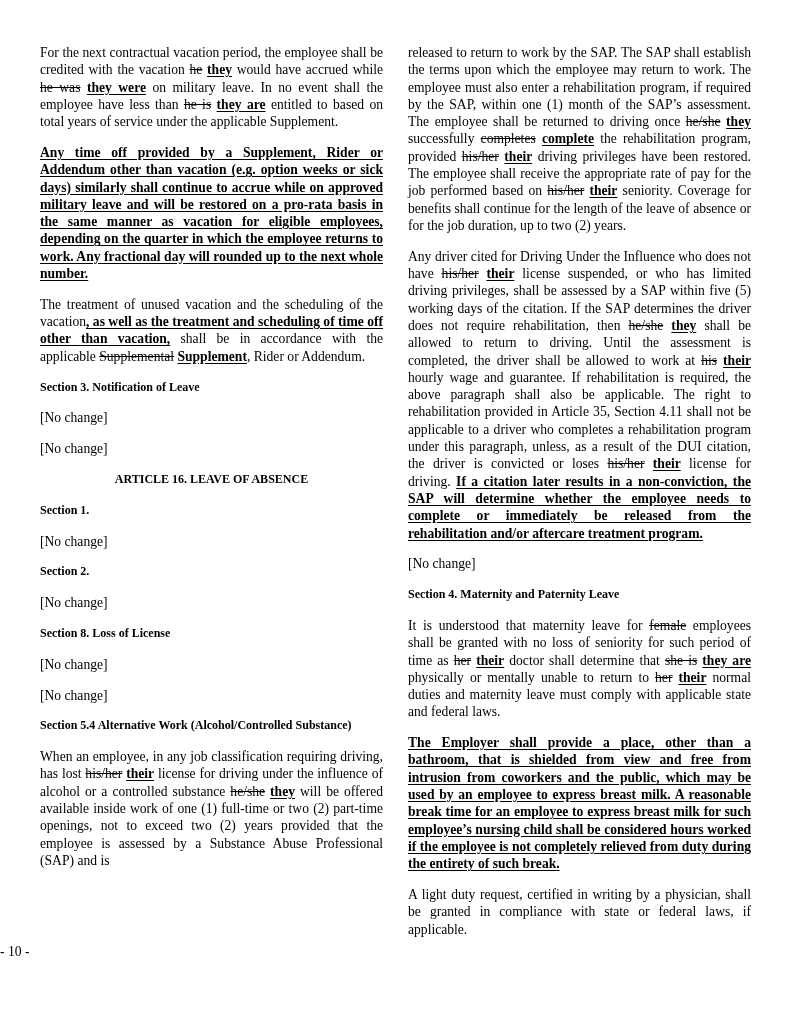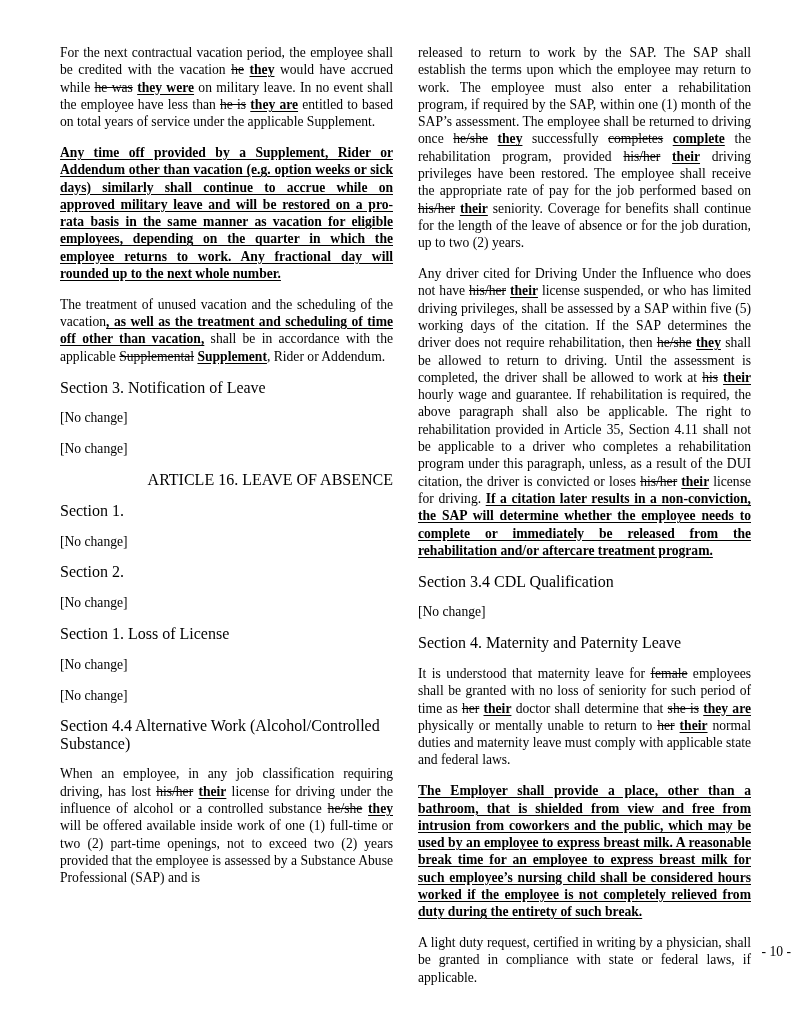--- a/index.html
+++ b/index.html
@@ -6,93 +6,92 @@
     margin: 0;
     padding: 0;
     background: #ffffff;
   }
   .page {
     position: relative;
     width: 791px;
     height: 1023px;
     background: #ffffff;
     box-sizing: border-box;
-    padding: 44px 40px 0 60px;
+    padding: 44px 40px 0 40px;
     font-family: "Liberation Serif", serif;
     font-size: 13.6px;
     line-height: 17.3px;
     color: #000000;
     overflow: hidden;
   }
   .columns {
     display: flex;
     gap: 25px;
   }
   .col {
     flex: 1 1 0;
     min-width: 0;
   }
   .para {
     margin: 0 0 13.5px 0;
     text-align: justify;
   }
   h2.heading {
     margin: 0 0 13.5px 0;
-    font-size: 16px;
+    font-size: 12px;
     line-height: 17.3px;
-    font-weight: normal;
+    font-weight: bold;
     text-align: left;
   }
   h2.heading.center {
-    text-align: right;
+    text-align: center;
   }
   .plain { }
   .strike {
     text-decoration: line-through;
   }
   .ins {
     font-weight: bold;
     text-decoration: underline;
     text-underline-offset: 2px;
   }
   .footer {
     position: absolute;
     top: 943px;
     left: 0;
     right: 0;
-    text-align: right;
+    text-align: left;
   }
 </style>
 </head>
 <body>
 
 <div class="page">
   <div class="columns">
     <div class="col" id="col-left">
         <p class="para"><span class="plain">For the next contractual vacation period, the employee shall be credited with the vacation </span><span class="strike">he</span><span class="plain"> </span><span class="ins">they</span><span class="plain"> would have accrued while </span><span class="strike">he was</span><span class="plain"> </span><span class="ins">they were</span><span class="plain"> on military leave. In no event shall the employee have less than </span><span class="strike">he is</span><span class="plain"> </span><span class="ins">they are</span><span class="plain"> entitled to based on total years of service under the applicable Supplement.</span></p>
         <p class="para"><span class="ins">Any time off provided by a Supplement, Rider or Addendum other than vacation (e.g. option weeks or sick days) similarly shall continue to accrue while on approved military leave and will be restored on a pro-rata basis in the same manner as vacation for eligible employees, depending on the quarter in which the employee returns to work. Any fractional day will rounded up to the next whole number.</span></p>
         <p class="para"><span class="plain">The treatment of unused vacation and the scheduling of the vacation</span><span class="ins">, as well as the treatment and scheduling of time off other than vacation,</span><span class="plain"> shall be in accordance with the applicable </span><span class="strike">Supplemental</span><span class="plain"> </span><span class="ins">Supplement</span><span class="plain">, Rider or Addendum.</span></p>
         <h2 class="heading"><span class="plain">Section 3. Notification of Leave</span></h2>
         <p class="para"><span class="plain">[No change]</span></p>
         <p class="para"><span class="plain">[No change]</span></p>
         <h2 class="heading center"><span class="plain">ARTICLE 16. LEAVE OF ABSENCE</span></h2>
         <h2 class="heading"><span class="plain">Section 1.</span></h2>
         <p class="para"><span class="plain">[No change]</span></p>
         <h2 class="heading"><span class="plain">Section 2.</span></h2>
         <p class="para"><span class="plain">[No change]</span></p>
-        <h2 class="heading"><span class="plain">Section 1. Loss of License</span></h2>
+        <h2 class="heading"><span class="plain">Section 8. Loss of License</span></h2>
         <p class="para"><span class="plain">[No change]</span></p>
         <p class="para"><span class="plain">[No change]</span></p>
-        <h2 class="heading"><span class="plain">Section 4.4 Alternative Work (Alcohol/Controlled Substance)</span></h2>
+        <h2 class="heading"><span class="plain">Section 5.4 Alternative Work (Alcohol/Controlled Substance)</span></h2>
         <p class="para"><span class="plain">When an employee, in any job classification requiring driving, has lost </span><span class="strike">his/her</span><span class="plain"> </span><span class="ins">their</span><span class="plain"> license for driving under the influence of alcohol or a controlled substance </span><span class="strike">he/she</span><span class="plain"> </span><span class="ins">they</span><span class="plain"> will be offered available inside work of one (1) full-time or two (2) part-time openings, not to exceed two (2) years provided that the employee is assessed by a Substance Abuse Professional (SAP) and is</span></p>
       </div>
     <div class="col" id="col-right">
         <p class="para"><span class="plain">released to return to work by the SAP. The SAP shall establish the terms upon which the employee may return to work. The employee must also enter a rehabilitation program, if required by the SAP, within one (1) month of the SAP’s assessment. The employee shall be returned to driving once </span><span class="strike">he/she</span><span class="plain"> </span><span class="ins">they</span><span class="plain"> successfully </span><span class="strike">completes</span><span class="plain"> </span><span class="ins">complete</span><span class="plain"> the rehabilitation program, provided </span><span class="strike">his/her</span><span class="plain"> </span><span class="ins">their</span><span class="plain"> driving privileges have been restored. The employee shall receive the appropriate rate of pay for the job performed based on </span><span class="strike">his/her</span><span class="plain"> </span><span class="ins">their</span><span class="plain"> seniority. Coverage for benefits shall continue for the length of the leave of absence or for the job duration, up to two (2) years.</span></p>
         <p class="para"><span class="plain">Any driver cited for Driving Under the Influence who does not have </span><span class="strike">his/her</span><span class="plain"> </span><span class="ins">their</span><span class="plain"> license suspended, or who has limited driving privileges, shall be assessed by a SAP within five (5) working days of the citation. If the SAP determines the driver does not require rehabilitation, then </span><span class="strike">he/she</span><span class="plain"> </span><span class="ins">they</span><span class="plain"> shall be allowed to return to driving. Until the assessment is completed, the driver shall be allowed to work at </span><span class="strike">his</span><span class="plain"> </span><span class="ins">their</span><span class="plain"> hourly wage and guarantee. If rehabilitation is required, the above paragraph shall also be applicable. The right to rehabilitation provided in Article 35, Section 4.11 shall not be applicable to a driver who completes a rehabilitation program under this paragraph, unless, as a result of the DUI citation, the driver is convicted or loses </span><span class="strike">his/her</span><span class="plain"> </span><span class="ins">their</span><span class="plain"> license for driving. </span><span class="ins">If a citation later results in a non-conviction, the SAP will determine whether the employee needs to complete or immediately be released from the rehabilitation and/or aftercare treatment program.</span></p>
-        <h2 class="heading"><span class="plain">Section 3.4 CDL Qualification</span></h2>
         <p class="para"><span class="plain">[No change]</span></p>
         <h2 class="heading"><span class="plain">Section 4. Maternity and Paternity Leave</span></h2>
         <p class="para"><span class="plain">It is understood that maternity leave for </span><span class="strike">female</span><span class="plain"> employees shall be granted with no loss of seniority for such period of time as </span><span class="strike">her</span><span class="plain"> </span><span class="ins">their</span><span class="plain"> doctor shall determine that </span><span class="strike">she is</span><span class="plain"> </span><span class="ins">they are</span><span class="plain"> physically or mentally unable to return to </span><span class="strike">her</span><span class="plain"> </span><span class="ins">their</span><span class="plain"> normal duties and maternity leave must comply with applicable state and federal laws.</span></p>
         <p class="para"><span class="ins">The Employer shall provide a place, other than a bathroom, that is shielded from view and free from intrusion from coworkers and the public, which may be used by an employee to express breast milk. A reasonable break time for an employee to express breast milk for such employee’s nursing child shall be considered hours worked if the employee is not completely relieved from duty during the entirety of such break.</span></p>
         <p class="para"><span class="plain">A light duty request, certified in writing by a physician, shall be granted in compliance with state or federal laws, if applicable.</span></p>
       </div>
   </div>
   <div class="footer">- 10 -</div>
 </div>
 

